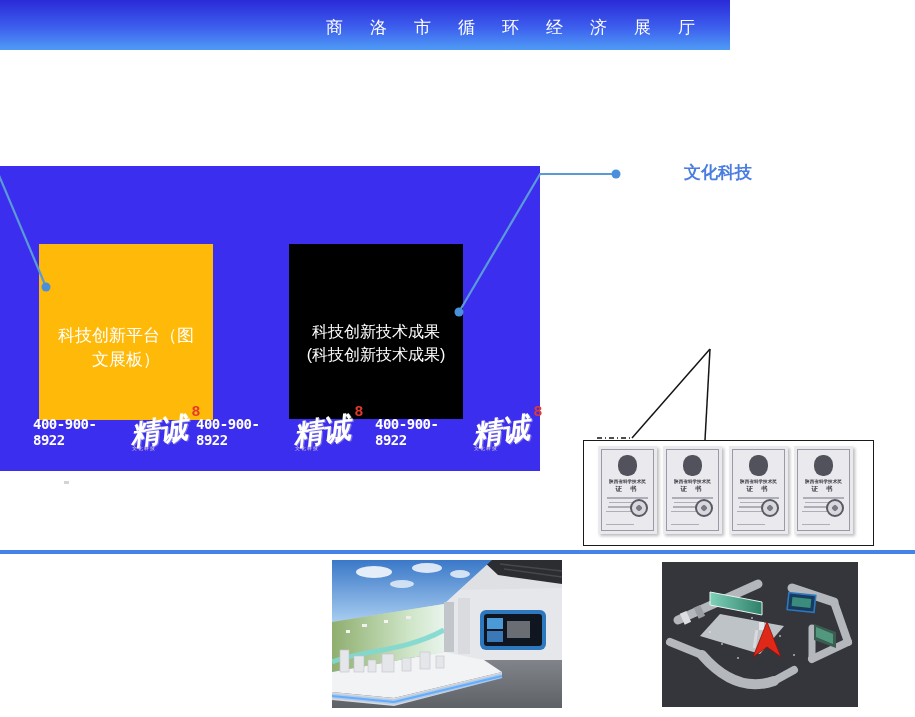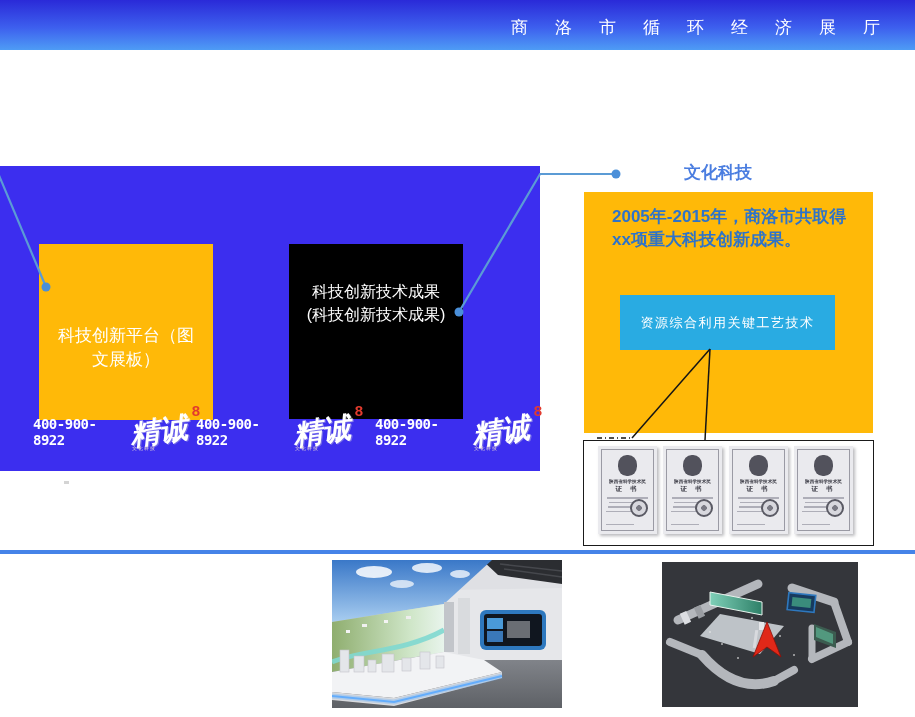--- a/index.html
+++ b/index.html
@@ -1,31 +1,31 @@
 <!DOCTYPE html>
 <html><head>
 <meta charset="utf-8">
 <style>
   html,body{margin:0;padding:0;background:#fff;}
   body{font-family:"Liberation Sans",sans-serif;}
   #canvas{position:relative;width:915px;height:717px;background:#fff;overflow:hidden;}
   .abs{position:absolute;}
 
   
-  #header{left:0;top:0;width:915px;height:50px;
+  #header{left:0;top:0;width:730px;height:50px;
     background:linear-gradient(180deg,#2a2ad8 0%,#3d5fee 55%,#4e9cf5 100%);}
   #header-title{right:8px;top:16px;color:#fff;font-size:17px;font-weight:500;
     letter-spacing:27px;white-space:nowrap;}
 
   
   #wall-panel{left:0;top:166px;width:540px;height:305px;background:#3c2eef;}
   #graphic-board{left:39px;top:244px;width:174px;height:176px;background:#ffb908;
     color:#fff;font-size:17px;line-height:24px;text-align:center;box-sizing:border-box;padding-top:80px;}
   #touch-wall{left:289px;top:244px;width:174px;height:175px;background:#000;
-    color:#fff;font-size:16px;line-height:23px;text-align:center;box-sizing:border-box;padding-top:36px;}
+    color:#fff;font-size:16px;line-height:23px;text-align:center;box-sizing:border-box;padding-top:76px;}
 
   
   .wm-unit{top:400px;height:54px;display:flex;align-items:flex-end;pointer-events:none;}
   .wm-phone{font-family:"DejaVu Sans Mono",monospace;font-weight:bold;font-size:14px;
     letter-spacing:-0.5px;color:#fff;margin:0 0 6px 0;width:95px;}
   .wm-logo{position:relative;width:66px;height:54px;}
   .wm-brand{position:absolute;left:2px;bottom:2px;font-family:"DejaVu Serif",serif;
     font-style:italic;font-weight:bold;font-size:29px;color:#fff;transform:rotate(-8deg);
     text-shadow:1px 1px 0 rgba(220,220,220,.35);white-space:nowrap;}
   .wm-caption{position:absolute;left:4px;bottom:3px;font-size:5px;color:#e8d8d4;letter-spacing:1px;}
@@ -109,29 +109,20 @@
       <span class="wm-brand">精诚</span>
       <span class="wm-caption">文化科技</span>
       <span class="wm-mark">8</span>
     </div>
   </div>
 
   <div id="scan-artifact" class="abs"></div>
 
   <div id="ts-label" class="abs">文化科技</div>
 
-  <div id="ts-panel" class="abs">
-    <div id="ts-intro">
-      <div>2005年-2015年，商洛市共取得</div>
-      <div>xx项重大科技创新成果。</div>
-    </div>
-    <div id="ts-button">
-      <span>资源综合利用关键工艺技术</span>
-    </div>
-  </div>
 
   <div id="cert-box" class="abs">
     <div id="cert-1" class="cert">
       <div class="cert-inner">
         <div class="cert-emblem"></div>
         <div class="cert-title">陕西省科学技术奖</div>
         <div class="cert-sub">证 书</div>
         <div class="cert-line l1"></div>
           <div class="cert-line l2"></div>
         <div class="cert-line l3"></div>

